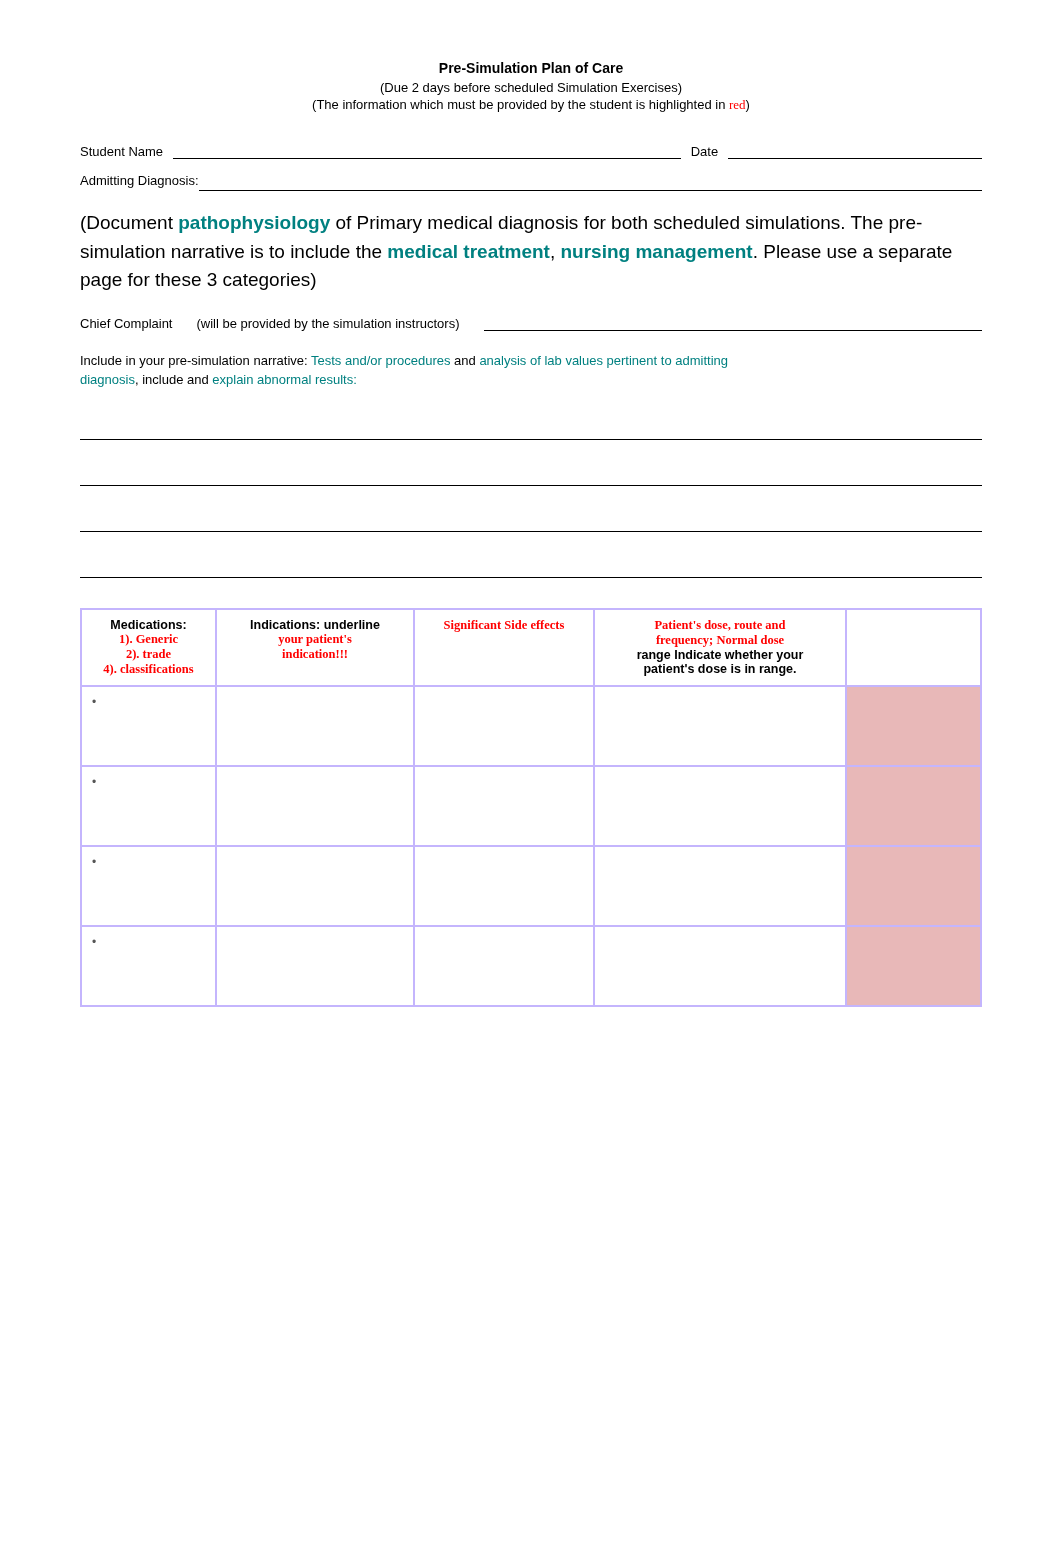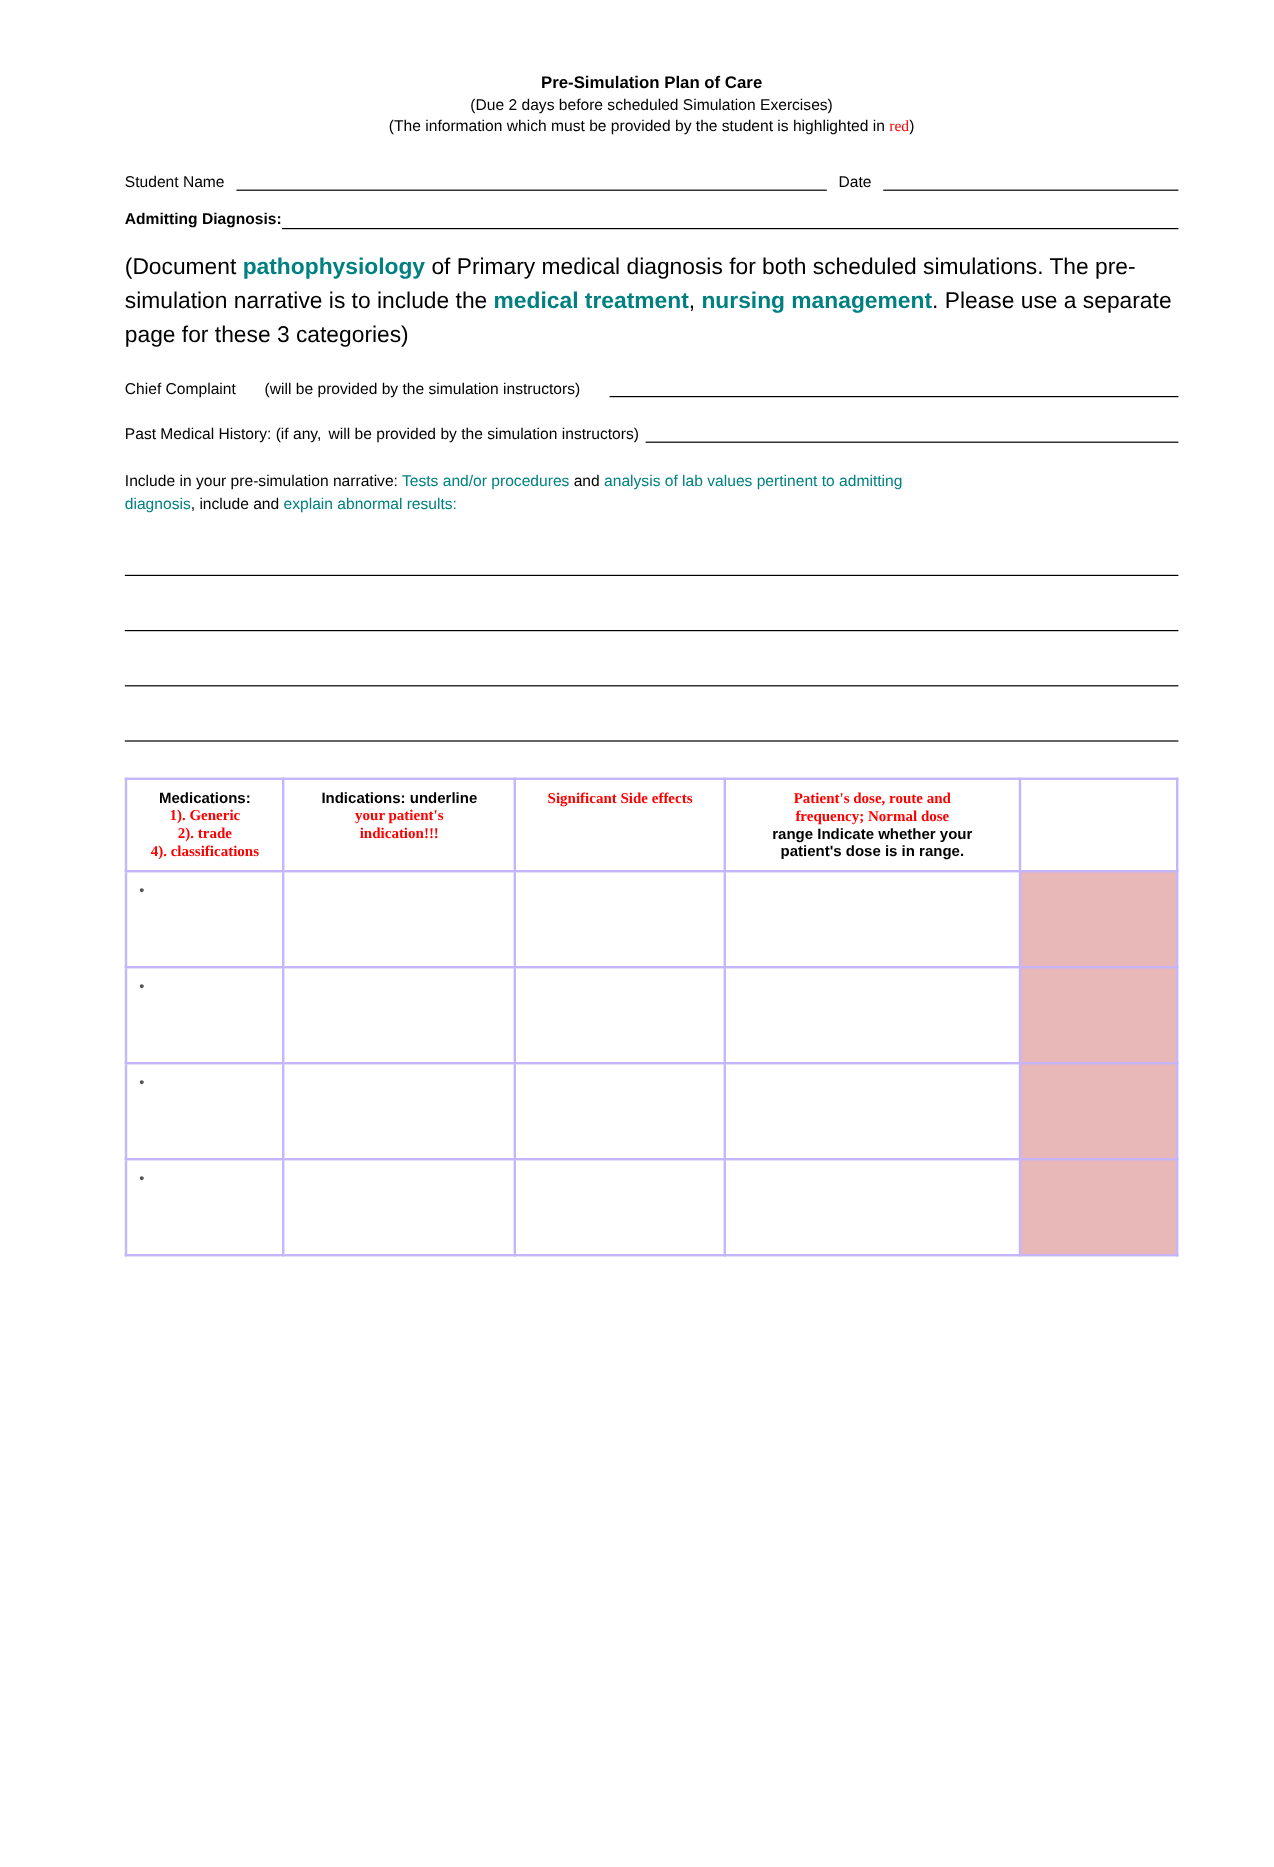--- a/index.html
+++ b/index.html
@@ -14,21 +14,21 @@
       font-size: 13px;
       color: #000;
       width: 1062px;
       min-height: 1556px;
     }
 
     .page {
       width: 1062px;
       min-height: 1556px;
       background: #fff;
-      padding: 60px 80px 60px 104px;
+      padding: 60px 80px 60px 80px;
     }
 
     .header {
       text-align: center;
       margin-bottom: 28px;
     }
 
     .header-title {
       font-weight: bold;
       font-size: 14px;
@@ -63,22 +63,21 @@
     .form-line {
       flex: 1;
       border-bottom: 1px solid #000;
       height: 18px;
       min-width: 80px;
     }
 
     .admitting-row {
       margin-bottom: 18px;
       display: flex;
-      align-items: center;
-      font-weight: bold;
+      align-items: flex-start;
     }
 
     .admitting-label {
       font-size: 13px;
       white-space: nowrap;
       flex-shrink: 0;
     }
 
     .admitting-line {
       flex: 1;
@@ -213,25 +212,20 @@
   <div class="doc-block">
     <span>(Document </span><strong><span class="teal">pathophysiology</span></strong><span> of Primary medical diagnosis for both scheduled simulations. The pre-simulation narrative is to include the </span><strong><span class="teal">medical treatment</span></strong><span>, </span><strong><span class="teal">nursing management</span></strong><span>. Please use a separate page for these 3 categories)</span>
   </div>
 
   <div class="chief-complaint-row">
     <span class="form-label" style="font-size:13px;">Chief Complaint</span>
     <span style="font-size:13px;">(will  be  provided  by  the  simulation   instructors)</span>
     <div class="chief-line"></div>
   </div>
 
-  <div class="past-history-row">
-    <span class="form-label" style="font-size:13px;">Past Medical History: (if any,</span>
-    <span style="font-size:13px;">will  be  provided  by  the  simulation   instructors)</span>
-    <div class="past-line"></div>
-  </div>
 
   <div class="include-block">
     <span>Include in your pre-simulation narrative: </span><span class="teal">Tests and/or procedures</span><span> and </span><span class="teal">analysis of lab values pertinent to admitting</span><br><span class="teal">diagnosis</span><span>, include and </span><span class="teal">explain abnormal results:</span>
   </div>
 
   <div class="text-lines-area">
     <div class="text-line"></div>
     <div class="text-line"></div>
     <div class="text-line"></div>
     <div class="text-line"></div>

